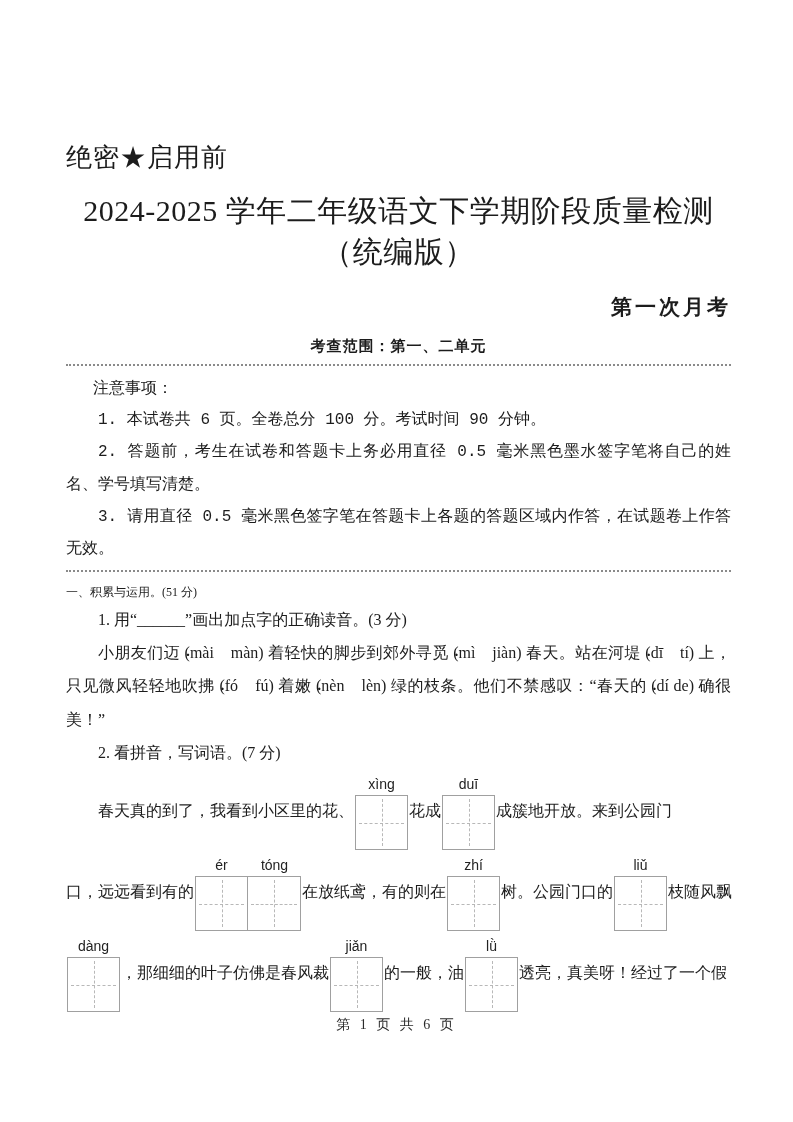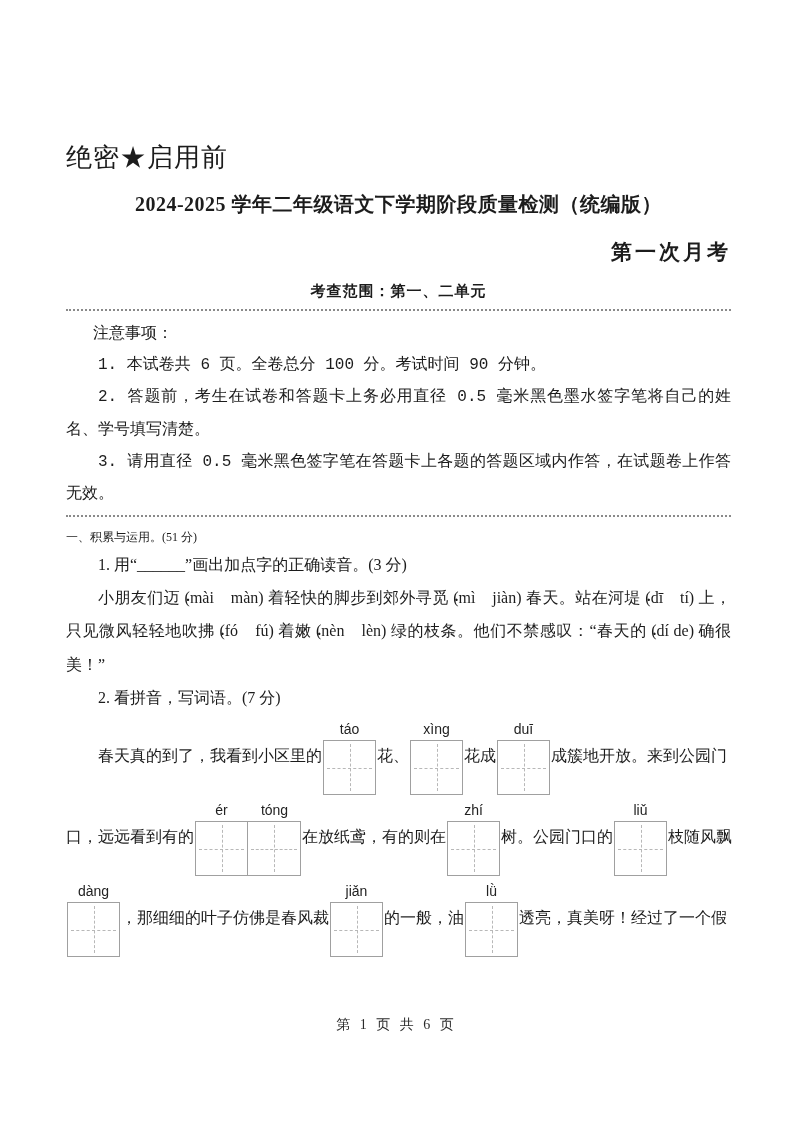--- a/index.html
+++ b/index.html
@@ -8,21 +8,21 @@
     width:793px; height:1122px; position:relative; overflow:hidden;
     font-family:"Liberation Serif", serif;
     color:#1c1c1c;
   }
   .content { padding:140px 62px 0 66px; }
 
   .secrecy { font-size:26px; font-weight:normal; letter-spacing:1px; }
 
   .main-title {
     margin-top:16px; text-align:center;
-    font-size:20px; font-weight:bold; letter-spacing:0.5px;
+    font-size:30px; font-weight:normal; letter-spacing:0.5px;
   }
   .sub-title {
     margin-top:20px; text-align:right;
     font-size:21px; font-weight:bold; letter-spacing:3px;
   }
   .scope {
     margin-top:16px; text-align:center;
     font-size:15px; font-weight:bold; letter-spacing:1px;
   }
 
@@ -109,28 +109,21 @@
 
   <div class="section-heading">一、积累与运用。(51 分)</div>
 
   <div class="q-prompt">1. 用“______”画出加点字的正确读音。(3 分)</div>
 
   <p class="passage"><span>小朋友们</span><span class="jiadian">迈</span><span> (mài　màn) 着轻快的脚步到郊外寻</span><span class="jiadian">觅</span><span> (mì　jiàn) 春天。站在河</span><span class="jiadian">堤</span><span> (dī　tí) 上，只见微风轻轻地吹</span><span class="jiadian">拂</span><span> (fó　fú) 着</span><span class="jiadian">嫩</span><span> (nèn　lèn) 绿的枝条。他们不禁感叹：“春天</span><span class="jiadian">的</span><span> (dí de) 确很美！”</span></p>
 
   <div class="q-prompt">2. 看拼音，写词语。(7 分)</div>
 
   <div class="q2-rows">
-    <div class="box-row indent"><span>春天真的到了，我看到小区里的</span><span class="box-group">
-          <span class="py-row">
-            <span class="py">táo</span>
-          </span>
-          <span class="cell-row">
-            <span class="tzg"></span>
-          </span>
-        </span><span>花、</span><span class="box-group">
+    <div class="box-row indent"><span>春天真的到了，我看到小区里的</span><span>花、</span><span class="box-group">
           <span class="py-row">
             <span class="py">xìng</span>
           </span>
           <span class="cell-row">
             <span class="tzg"></span>
           </span>
         </span><span>花成</span><span class="box-group">
           <span class="py-row">
             <span class="py">duī</span>
           </span>

